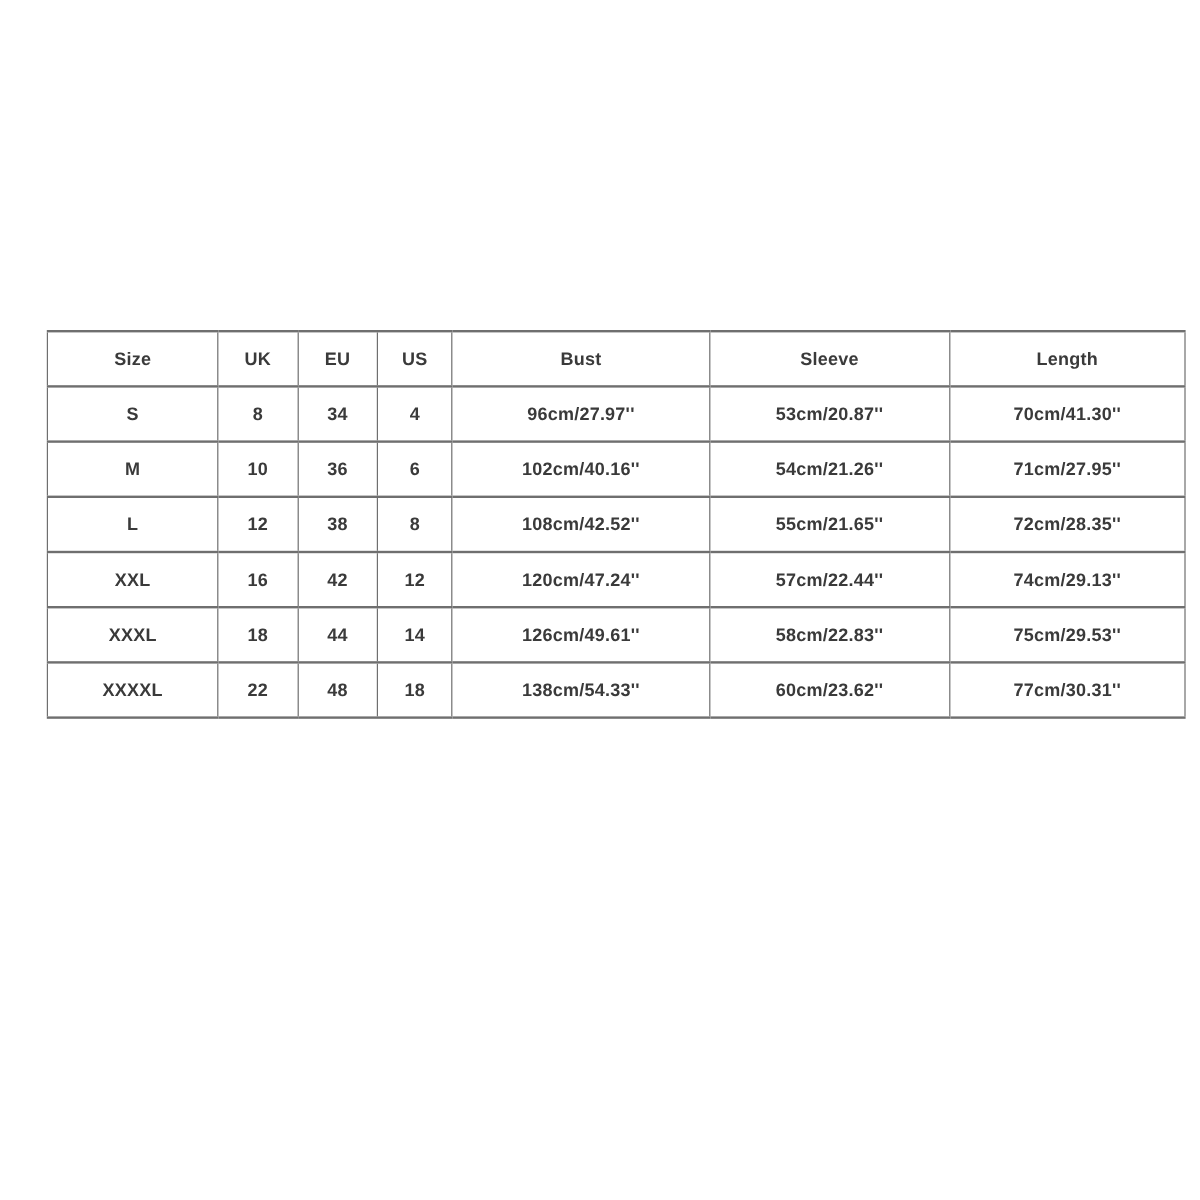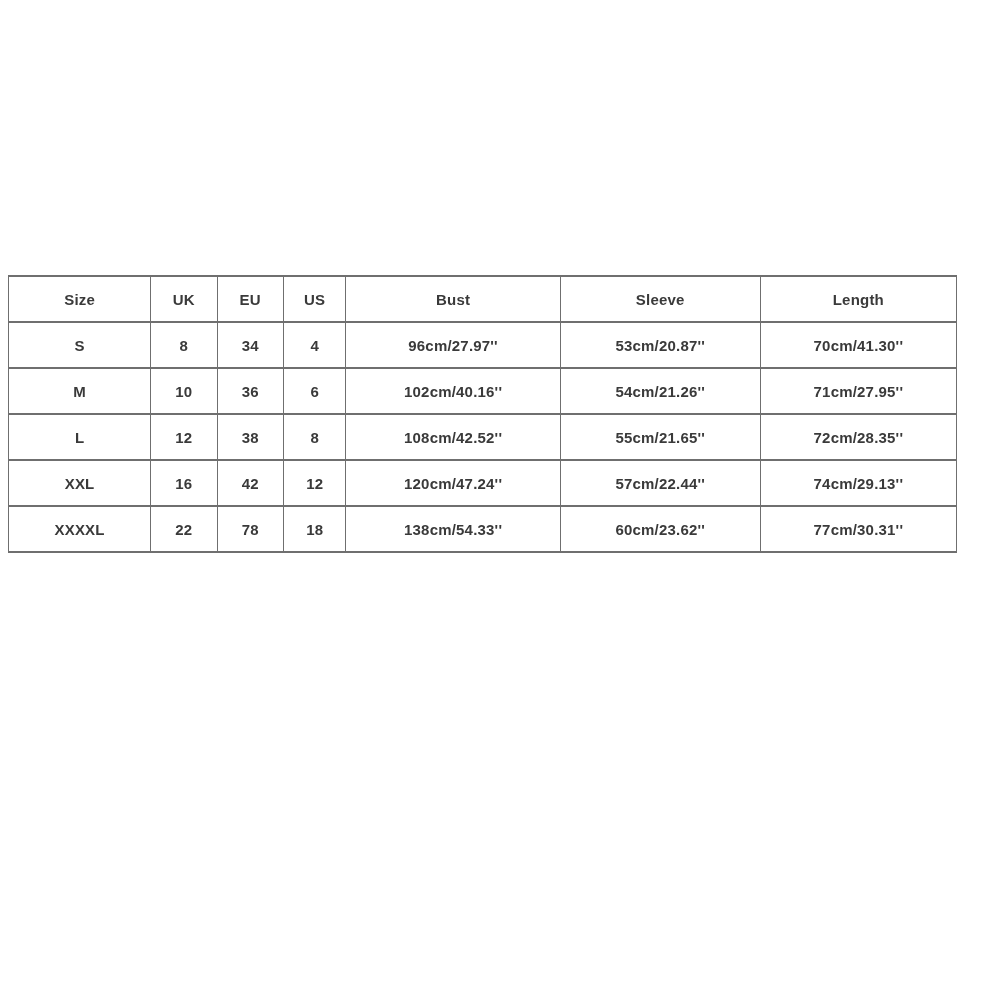--- a/index.html
+++ b/index.html
@@ -12,21 +12,21 @@
     font-family: "Liberation Sans", "DejaVu Sans", sans-serif;
   }
   .page {
     position: relative;
     width: 1000px;
     height: 1000px;
     background: #ffffff;
   }
   .table-wrap {
     position: absolute;
-    left: 8px;
+    left: 39px;
     top: 275px;
     width: 949px;
   }
   table.size-table {
     border-collapse: collapse;
     width: 100%;
     table-layout: fixed;
   }
   table.size-table th,
   table.size-table td {
@@ -110,23 +110,32 @@
           <tr>
             <td>XXL</td>
             <td>16</td>
             <td>42</td>
             <td>12</td>
             <td>120cm/47.24''</td>
             <td>57cm/22.44''</td>
             <td>74cm/29.13''</td>
           </tr>
           <tr>
+            <td>XXXL</td>
+            <td>18</td>
+            <td>44</td>
+            <td>14</td>
+            <td>126cm/49.61''</td>
+            <td>58cm/22.83''</td>
+            <td>75cm/29.53''</td>
+          </tr>
+          <tr>
             <td>XXXXL</td>
             <td>22</td>
-            <td>78</td>
+            <td>48</td>
             <td>18</td>
             <td>138cm/54.33''</td>
             <td>60cm/23.62''</td>
             <td>77cm/30.31''</td>
           </tr>
         </tbody>
     </table>
   </div>
 </div>
 

